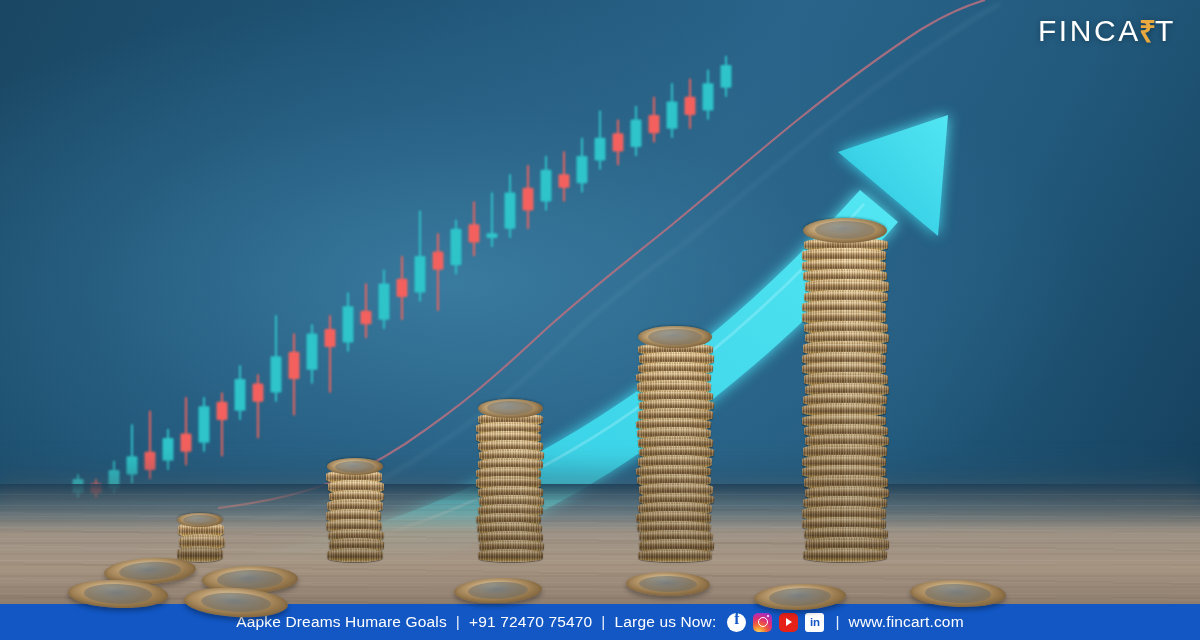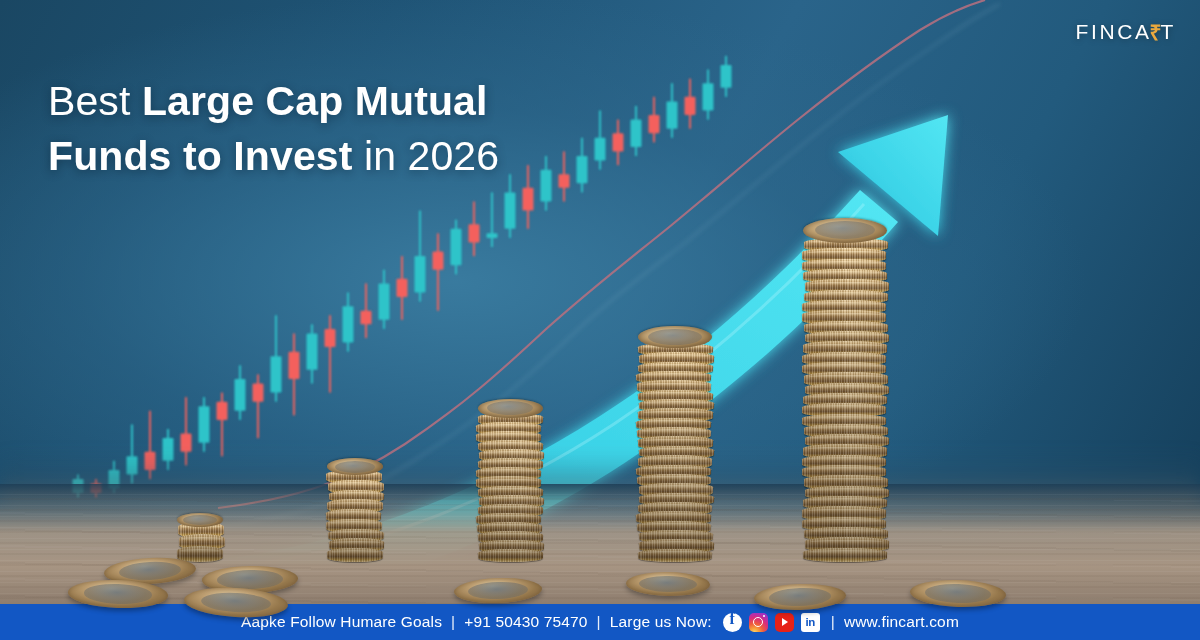--- a/index.html
+++ b/index.html
@@ -98,24 +98,23 @@
     position:absolute; left:48px; top:74px; width:620px;
     color:#ffffff; font-size:41px; line-height:55px;
     letter-spacing:.1px; font-weight:400;
     text-shadow:0 2px 10px rgba(6,26,44,0.45);
   }
   .headline .b { font-weight:700; }
 
   
   .logo {
     position:absolute; right:24px; top:10px;
-    font-size:21px; font-weight:400; letter-spacing:2.6px;
+    font-size:30px; font-weight:400; letter-spacing:2.6px;
     color:#ffffff; display:flex; align-items:center;
     text-shadow:0 1px 6px rgba(0,0,0,0.35);
-    margin-top:8px;
   }
   .logo .rupee { color:#eaa93f; font-weight:700; letter-spacing:0; margin:0 -1px 0 -2px; }
 
   
   .footer {
     position:absolute; left:0; right:0; bottom:0; height:36px;
     background:#1257c4; display:flex; align-items:center; justify-content:center;
     gap:9px; color:#ffffff; font-size:15.5px; letter-spacing:.15px;
   }
   .footer .sep { opacity:.9; }
@@ -382,35 +381,31 @@
       <div class="flat-coin" style="left: 104px; top: 558px; width: 92px; height: 26px; transform: rotate(-3deg); z-index: 40;"></div>
       <div class="flat-coin" style="left: 68px; top: 580px; width: 100px; height: 28px; transform: rotate(2deg); z-index: 40;"></div>
       <div class="flat-coin" style="left: 202px; top: 566px; width: 96px; height: 27px; transform: rotate(-1deg); z-index: 40;"></div>
       <div class="flat-coin" style="left: 184px; top: 588px; width: 104px; height: 29px; transform: rotate(3deg); z-index: 40;"></div>
       <div class="flat-coin" style="left: 454px; top: 578px; width: 88px; height: 25px; transform: rotate(-2deg); z-index: 40;"></div>
       <div class="flat-coin" style="left: 626px; top: 572px; width: 84px; height: 24px; transform: rotate(1deg); z-index: 40;"></div>
       <div class="flat-coin" style="left: 754px; top: 584px; width: 92px; height: 26px; transform: rotate(-2deg); z-index: 40;"></div>
       <div class="flat-coin" style="left: 910px; top: 580px; width: 96px; height: 27px; transform: rotate(2deg); z-index: 40;"></div>
     </div>
 
-  <h1 class="headline">
-    <span>Best </span><span class="b">Large Cap Mutual</span><br>
-    <span class="b">Funds to Invest</span><span> in 2026</span>
-  </h1>
 
   <div class="logo">
     <span>FINCA</span>
       <span class="rupee">₹</span>
       <span>T</span>
   </div>
 
   <div class="footer">
-    <span>Aapke Follow Humare Goals</span>
+    <span>Aapke Dreams Humare Goals</span>
     <span class="sep">|</span>
-    <span>+91 50430 75470</span>
+    <span>+91 72470 75470</span>
     <span class="sep">|</span>
     <span>Large us Now:</span>
     <span class="socials">
       <span class="si fb"></span>
       <span class="si ig">
           <span class="ring"></span>
           <span class="dot"></span>
         </span>
       <span class="si yt"></span>
       <span class="si li"></span>

